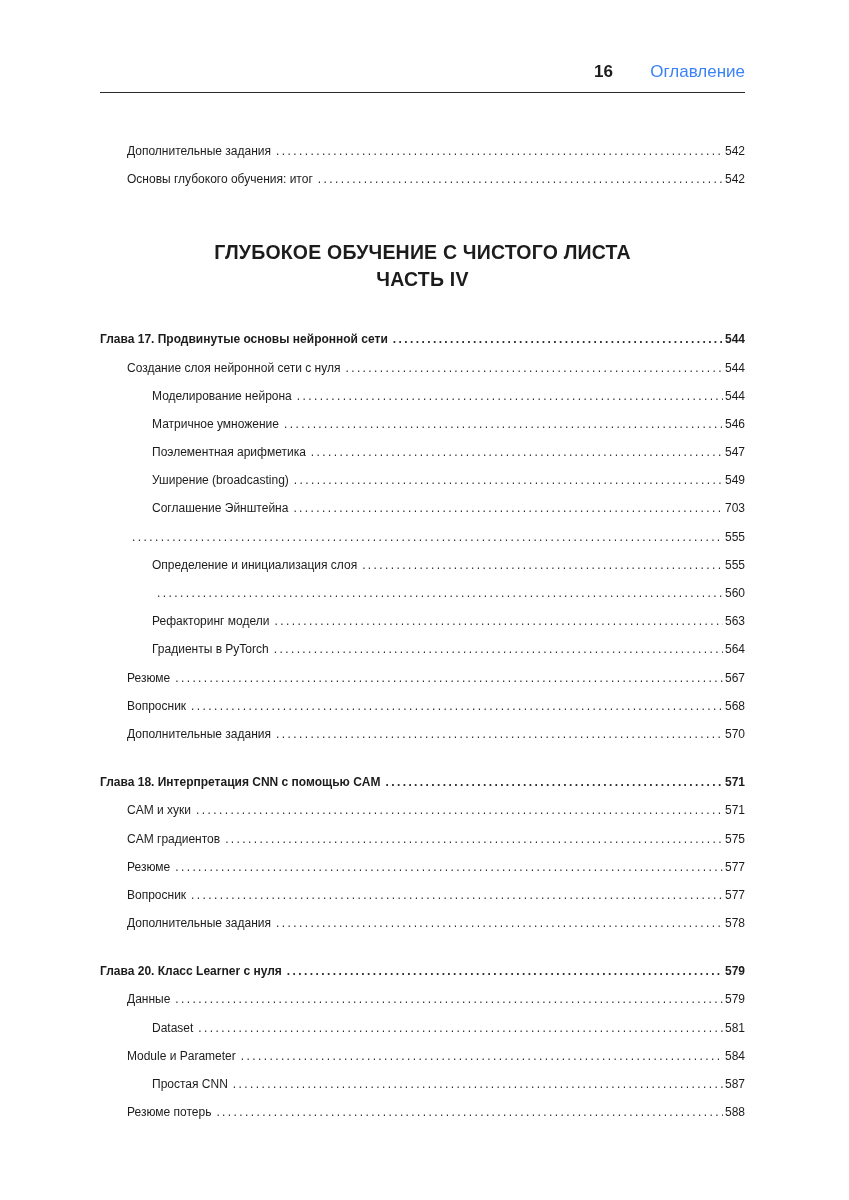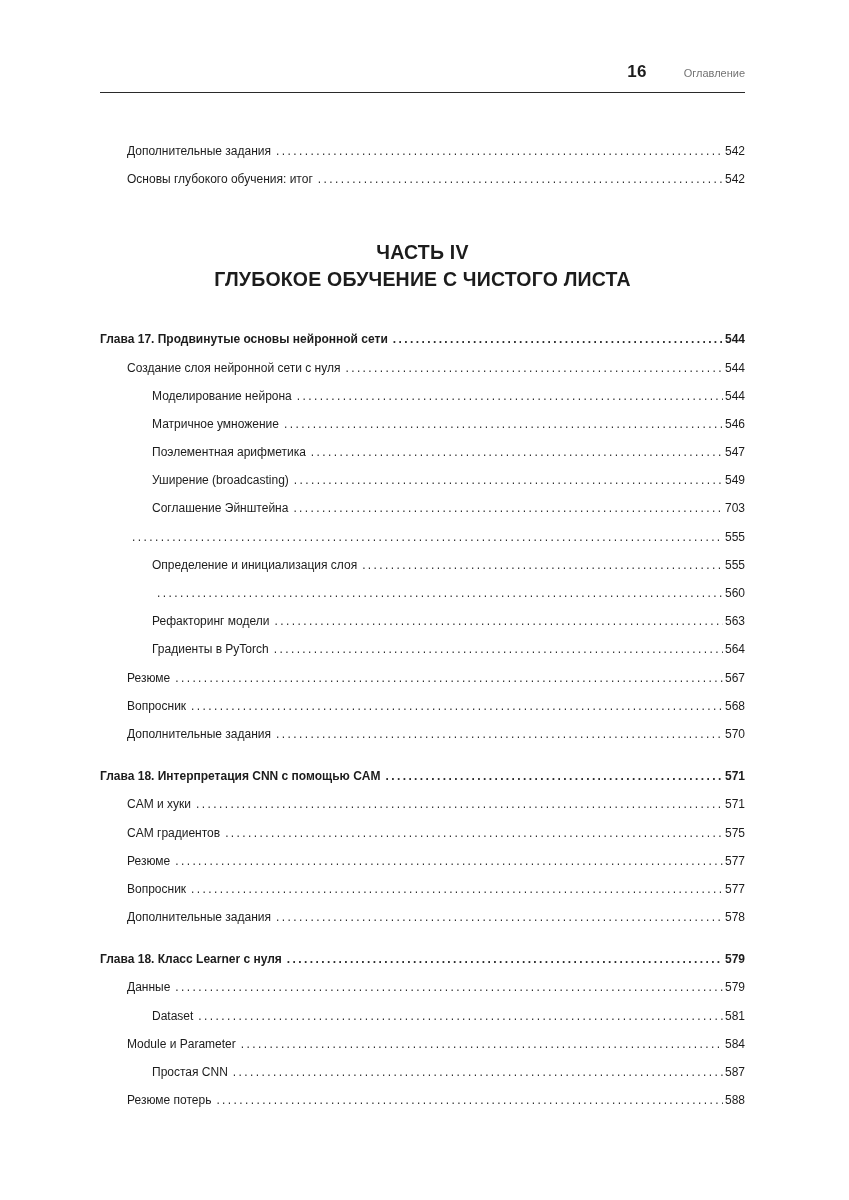--- a/index.html
+++ b/index.html
@@ -27,23 +27,23 @@
     padding-bottom: 10px;
     border-bottom: 1.6px solid #2a2a2a;
     justify-content: flex-end;
   }
   .running-head .pagenum {
     font-size: 17px;
     font-weight: 700;
     letter-spacing: 0.2px;
   }
   .running-head .head-title {
-    font-size: 11px;
+    font-size: 17px;
     margin-left: 37px;
-    color: #737373;
+    color: #3b82f6;
   }
   
   .toc {
     padding-top: 44px;
   }
   .row {
     display: flex;
     align-items: flex-end;
     height: 28.2px;
     font-size: 12px;
@@ -70,21 +70,21 @@
   .row.bold { font-weight: 700; }
   .part-heading {
     text-align: center;
     font-weight: 700;
     font-size: 19.5px;
     line-height: 27px;
     margin: 46px 0 32px 0;
     letter-spacing: 0.2px;
   }
   .section {
-    margin-top: 14px;
+    margin-top: 20px;
   }
 </style>
 </head>
 <body>
 
 <div class="page">
 
   <div class="running-head">
     <span class="pagenum">16</span>
     <span class="head-title">Оглавление</span>
@@ -99,22 +99,22 @@
           <span class="pg">542</span>
         </div>
         <div class="row lv1">
           <span class="lbl">Основы глубокого обучения: итог</span>
           <span class="dots">....................................................................................................................................................................................</span>
           <span class="pg">542</span>
         </div>
       </div>
 
     <div class="part-heading">
+      <div>ГЛУБОКОЕ ОБУЧЕНИЕ С ЧИСТОГО ЛИСТА</div>
       <div>ЧАСТЬ IV</div>
-      <div>ГЛУБОКОЕ ОБУЧЕНИЕ С ЧИСТОГО ЛИСТА</div>
     </div>
 
     <div id="toc-sections">
         <div class="section">
           <div class="row lv0 bold">
             <span class="lbl">Глава 17. Продвинутые основы нейронной сети</span>
             <span class="dots">....................................................................................................................................................................................</span>
             <span class="pg">544</span>
           </div>
           <div class="row lv1">
@@ -213,21 +213,21 @@
             <span class="pg">577</span>
           </div>
           <div class="row lv1">
             <span class="lbl">Дополнительные задания</span>
             <span class="dots">....................................................................................................................................................................................</span>
             <span class="pg">578</span>
           </div>
         </div>
         <div class="section">
           <div class="row lv0 bold">
-            <span class="lbl">Глава 18. Класс Learner с нуля</span>
+            <span class="lbl">Глава 20. Класс Learner с нуля</span>
             <span class="dots">....................................................................................................................................................................................</span>
             <span class="pg">579</span>
           </div>
           <div class="row lv1">
             <span class="lbl">Данные</span>
             <span class="dots">....................................................................................................................................................................................</span>
             <span class="pg">579</span>
           </div>
           <div class="row lv2">
             <span class="lbl">Dataset</span>

